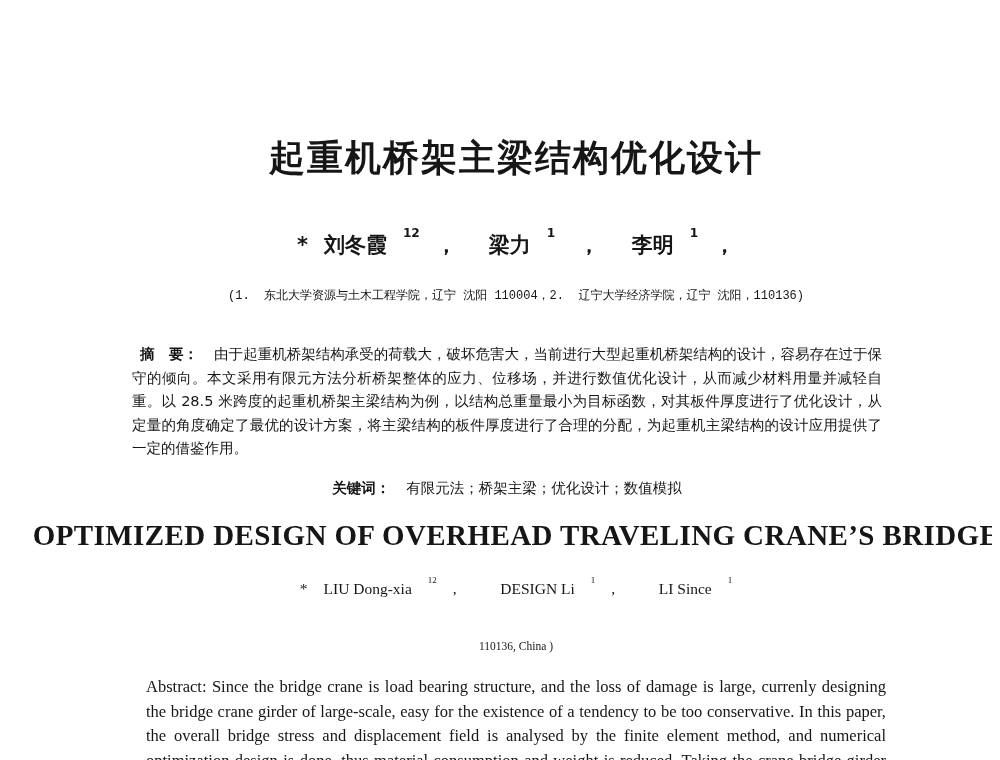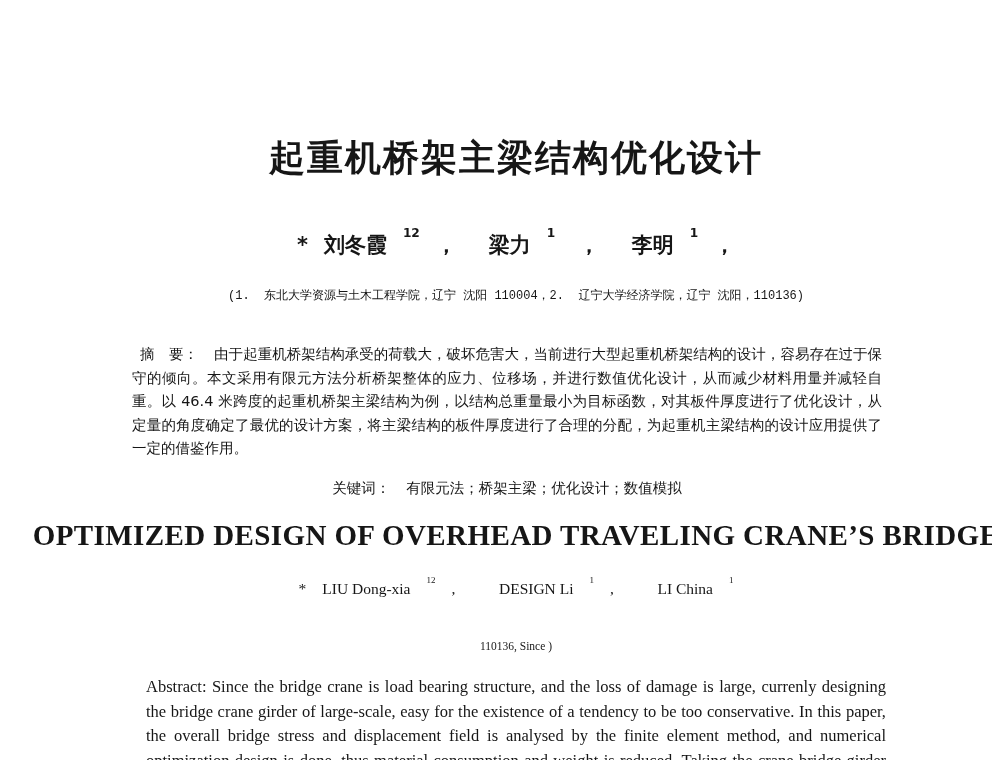--- a/index.html
+++ b/index.html
@@ -44,21 +44,21 @@
     font-size: 12px;
   }
   .abstract-cn {
     position: absolute;
     top: 311px; left: 100px; right: 118px;
     font-family: "DejaVu Sans", sans-serif;
     font-size: 14.5px;
     line-height: 23.5px;
     text-align: justify;
   }
-  .abstract-cn .label, .keywords-cn .label { font-weight: 400; }
+  .abstract-cn .label, .keywords-cn .label { font-weight: 700; }
   .keywords-cn { margin-top: 0px; text-align: center; }
   .title-en {
     position: absolute;
     top: 495px; left: 0; right: 0;
     text-align: center;
     font-family: "Liberation Serif", serif;
     font-size: 29px;
     font-weight: 700;
     letter-spacing: 0.4px;
   }
@@ -93,29 +93,29 @@
 
   <h1 class="title-cn">起重机桥架主梁结构优化设计</h1>
 
   <div class="authors-cn">
     <span><span>*</span><span>刘冬霞</span><sup>12</sup><span>，</span></span><span><span>梁力</span><sup>1</sup><span>&nbsp;，</span></span><span><span>李明</span><sup>1</sup><span>，</span></span>
   </div>
 
   <div class="affil-cn">(1.&nbsp;&nbsp;东北大学资源与土木工程学院，辽宁 沈阳 110004，2.&nbsp;&nbsp;辽宁大学经济学院，辽宁 沈阳，110136)</div>
 
   <div class="abstract-cn">
-    <p><span class="label">摘　要：</span><span>由于起重机桥架结构承受的荷载大，破坏危害大，当前进行大型起重机桥架结构的设计，容易存在过于保守的倾向。本文采用有限元方法分析桥架整体的应力、位移场，并进行数值优化设计，从而减少材料用量并减轻自重。以 46.4 米跨度的起重机桥架主梁结构为例，以结构总重量最小为目标函数，对其板件厚度进行了优化设计，从定量的角度确定了最优的设计方案，将主梁结构的板件厚度进行了合理的分配，为起重机主梁结构的设计应用提供了一定的借鉴作用。</span></p>
+    <p><span class="label">摘　要：</span><span>由于起重机桥架结构承受的荷载大，破坏危害大，当前进行大型起重机桥架结构的设计，容易存在过于保守的倾向。本文采用有限元方法分析桥架整体的应力、位移场，并进行数值优化设计，从而减少材料用量并减轻自重。以 28.5 米跨度的起重机桥架主梁结构为例，以结构总重量最小为目标函数，对其板件厚度进行了优化设计，从定量的角度确定了最优的设计方案，将主梁结构的板件厚度进行了合理的分配，为起重机主梁结构的设计应用提供了一定的借鉴作用。</span></p>
     <p class="keywords-cn"><span class="label">关键词：</span><span>有限元法；桥架主梁；优化设计；数值模拟</span></p>
   </div>
 
   <h2 class="title-en">OPTIMIZED DESIGN OF OVERHEAD TRAVELING CRANE’S BRIDGE</h2>
 
   <div class="authors-en">
-    <span><span>*</span><span>LIU Dong-xia</span><sup>12</sup><span>,&nbsp;&nbsp;&nbsp;</span></span><span><span>DESIGN Li</span><sup>1</sup><span>,&nbsp;&nbsp;&nbsp;</span></span><span><span>LI China</span><sup>1</sup></span>
+    <span><span>*</span><span>LIU Dong-xia</span><sup>12</sup><span>,&nbsp;&nbsp;&nbsp;</span></span><span><span>DESIGN Li</span><sup>1</sup><span>,&nbsp;&nbsp;&nbsp;</span></span><span><span>LI Since</span><sup>1</sup></span>
   </div>
 
   <div class="affil-en">
-    <div>110136, Since )</div>
+    <div>110136, China )</div>
   </div>
 
   <p class="abstract-en">Abstract: Since the bridge crane is load bearing structure, and the loss of damage is large, currenly designing the bridge crane girder of large-scale, easy for the existence of a tendency to be too conservative. In this paper, the overall bridge stress and displacement field is analysed by the finite element method, and numerical optimization design is done, thus material consumption and weight is reduced. Taking the crane bridge girder structure with the span of 28.5 meters as an example, the total</p>
 
 </div>
 
 </body></html>

